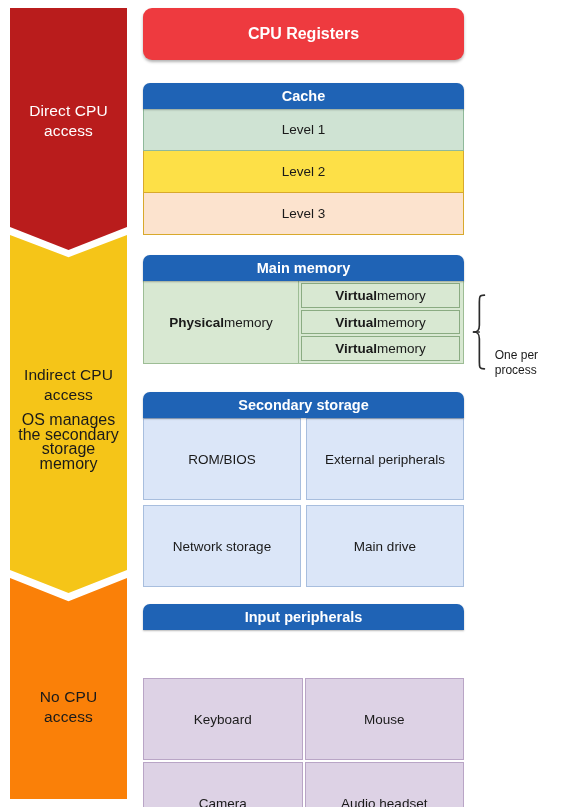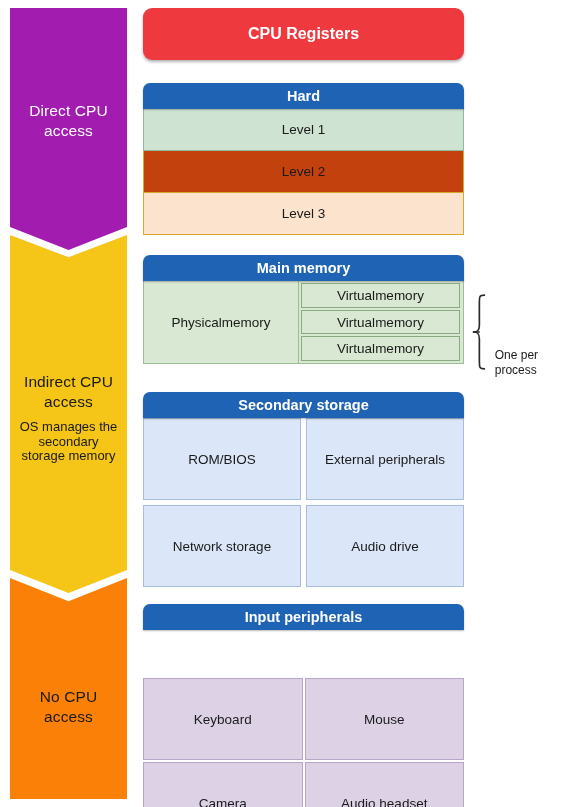--- a/index.html
+++ b/index.html
@@ -34,28 +34,28 @@
     text-align: center;
     box-sizing: border-box;
     padding: 0 6px;
   }
   .access-band .band-title {
     font-size: 15.5px;
     line-height: 20px;
     letter-spacing: .1px;
   }
   .access-band .band-sub {
-    font-size: 13px;
+    font-size: 16px;
     line-height: 14.5px;
     margin-top: 8px;
   }
   #band-direct {
     top: 0;
     height: 242px;
-    background: #a21caf;
+    background: #b91c1c;
     color: #ffffff;
     -webkit-clip-path: polygon(0 0, 100% 0, 100% 90.5%, 50% 100%, 0 90.5%);
     clip-path: polygon(0 0, 100% 0, 100% 90.5%, 50% 100%, 0 90.5%);
   }
   #band-direct .band-inner { transform: translateY(-8px); }
   #band-indirect {
     top: 227px;
     height: 358px;
     background: #f5c518;
     color: #1a1a1a;
@@ -118,21 +118,21 @@
     color: #1a1a1a;
     box-sizing: border-box;
   }
 
   
   #block-registers { top: 8px; }
 
   
   #block-cache { top: 83px; }
   #cache-l1 { background: #cfe3d3; border: 1px solid #8fb99a; border-top: none; }
-  #cache-l2 { background: #c2410c; border: 1px solid #d8a92c; border-top: none; }
+  #cache-l2 { background: #fde047; border: 1px solid #d8a92c; border-top: none; }
   #cache-l3 { background: #fce3ce; border: 1px solid #d8a92c; border-top: none; }
 
   
   #block-mainmem { top: 255px; }
   .mainmem-body {
     display: flex;
     background: #d8e8d2;
     border: 1px solid #9dbd95;
     border-top: none;
     box-sizing: border-box;
@@ -161,21 +161,21 @@
     flex: 1;
     display: flex;
     align-items: center;
     justify-content: center;
     font-size: 13.5px;
     color: #1a1a1a;
     background: #d8e8d2;
     border: 1px solid #8aab82;
     box-sizing: border-box;
   }
-  b { font-weight: normal; }
+  b { font-weight: bold; }
 
   
   #one-per-process {
     position: absolute;
     left: 328px;
     top: 278px;
     width: 98px;
     height: 100px;
     display: flex;
     align-items: flex-end;
@@ -238,21 +238,21 @@
 
 </div>
 
 <div id="memory-stack">
 
   <div class="block" id="block-registers">
     <div class="solo-block">CPU Registers</div>
   </div>
 
   <div class="block" id="block-cache">
-    <div class="block-header">Hard</div>
+    <div class="block-header">Cache</div>
     <div class="row" id="cache-l1">Level 1</div>
     <div class="row" id="cache-l2">Level 2</div>
     <div class="row" id="cache-l3">Level 3</div>
   </div>
 
   <div class="block" id="block-mainmem">
     <div class="block-header">Main memory</div>
     <div class="mainmem-body">
       <div id="physical-cell">
         <b>Physical</b>
@@ -282,21 +282,21 @@
     </svg>
     <div id="one-per-process-label">One per process</div>
   </div>
 
   <div class="block" id="block-secondary">
     <div class="block-header">Secondary storage</div>
     <div class="grid-body">
       <div class="grid-cell">ROM/BIOS</div>
       <div class="grid-cell">External peripherals</div>
       <div class="grid-cell">Network storage</div>
-      <div class="grid-cell">Audio drive</div>
+      <div class="grid-cell">Main drive</div>
     </div>
   </div>
 
   <div class="block" id="block-input">
     <div class="block-header">Input peripherals</div>
     <div class="grid-body">
       <div class="grid-cell">Keyboard</div>
       <div class="grid-cell">Mouse</div>
       <div class="grid-cell">Camera</div>
       <div class="grid-cell">Audio headset</div>

